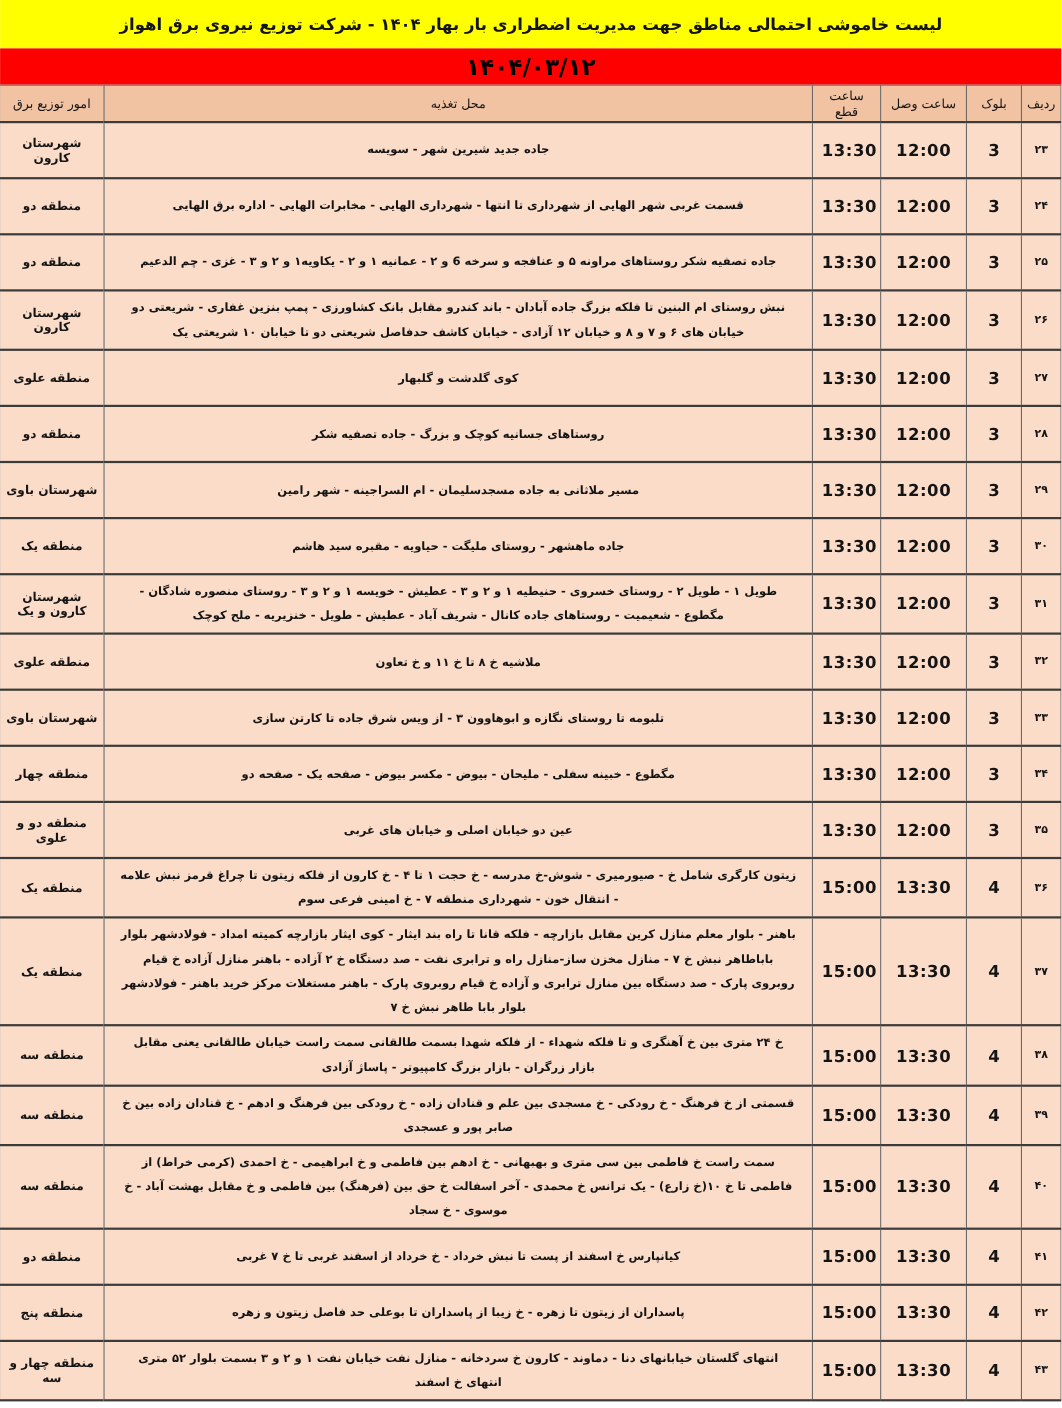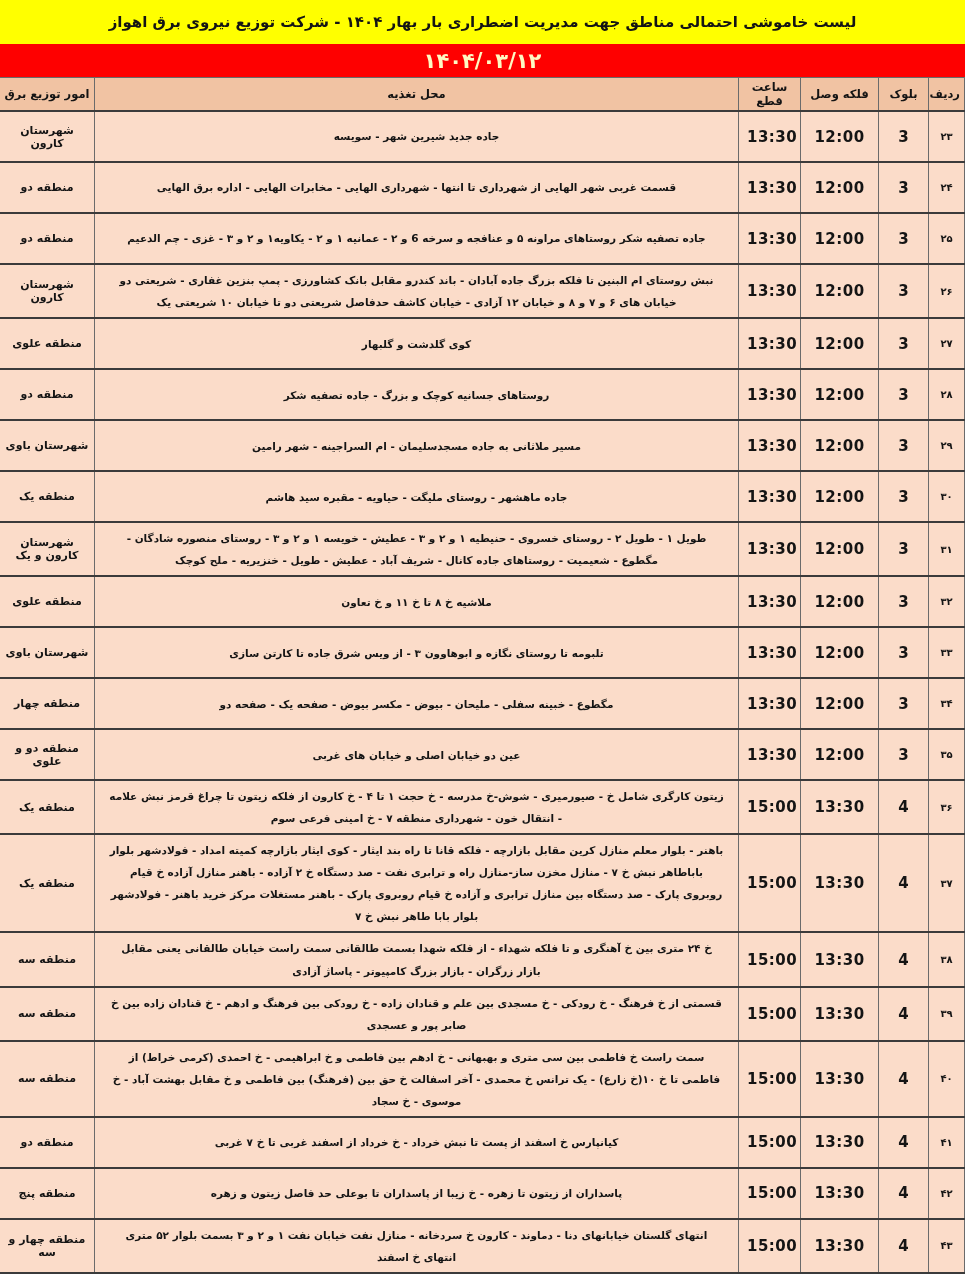--- a/index.html
+++ b/index.html
@@ -23,41 +23,41 @@
     width:965px;height:44px;
     background:var(--title-bg);
     display:flex;align-items:center;justify-content:center;
     font-size:15px;font-weight:bold;
     text-align:center;
   }
   .date-bar{
     width:965px;height:33px;
     background:var(--date-bg);
     display:flex;align-items:center;justify-content:center;
-    font-size:21px;font-weight:bold;color:#fef9c3;
+    font-size:21px;font-weight:bold;color:#000000;
     letter-spacing:1px;
   }
   table.schedule{
     width:965px;
     border-collapse:collapse;
     table-layout:fixed;
     direction:rtl;
   }
   col.c-num{width:36px;}
   col.c-block{width:50px;}
   col.c-connect{width:78px;}
   col.c-cut{width:62px;}
   col.c-loc{width:644px;}
   col.c-office{width:95px;}
   th{
     background:var(--header-bg);
     border:1px solid var(--border-mid);
     border-bottom:2px solid var(--border-dark);
     height:23px;
-    font-size:11.5px;font-weight:bold;
+    font-size:11.5px;font-weight:normal;
     text-align:center;vertical-align:middle;
     padding:2px 4px;
   }
   td{
     background:var(--cell-bg);
     border-right:1px solid var(--border-mid);
     border-left:1px solid var(--border-mid);
     border-top:2px solid var(--border-dark);
     border-bottom:2px solid var(--border-dark);
     text-align:center;vertical-align:middle;
@@ -87,21 +87,21 @@
       <col class="c-block">
       <col class="c-connect">
     <col class="c-cut">
       <col class="c-loc">
       <col class="c-office">
   </colgroup>
   <thead>
     <tr>
       <th>ردیف</th>
       <th>بلوک</th>
-      <th>فلکه وصل</th>
+      <th>ساعت وصل</th>
       <th>ساعت قطع</th>
       <th>محل تغذیه</th>
       <th>امور توزیع برق</th>
     </tr>
   </thead>
   <tbody>
       <tr class="data-row">
         <td class="rownum-cell">۲۳</td>
         <td class="block-cell">3</td>
         <td class="time-cell">12:00</td>

